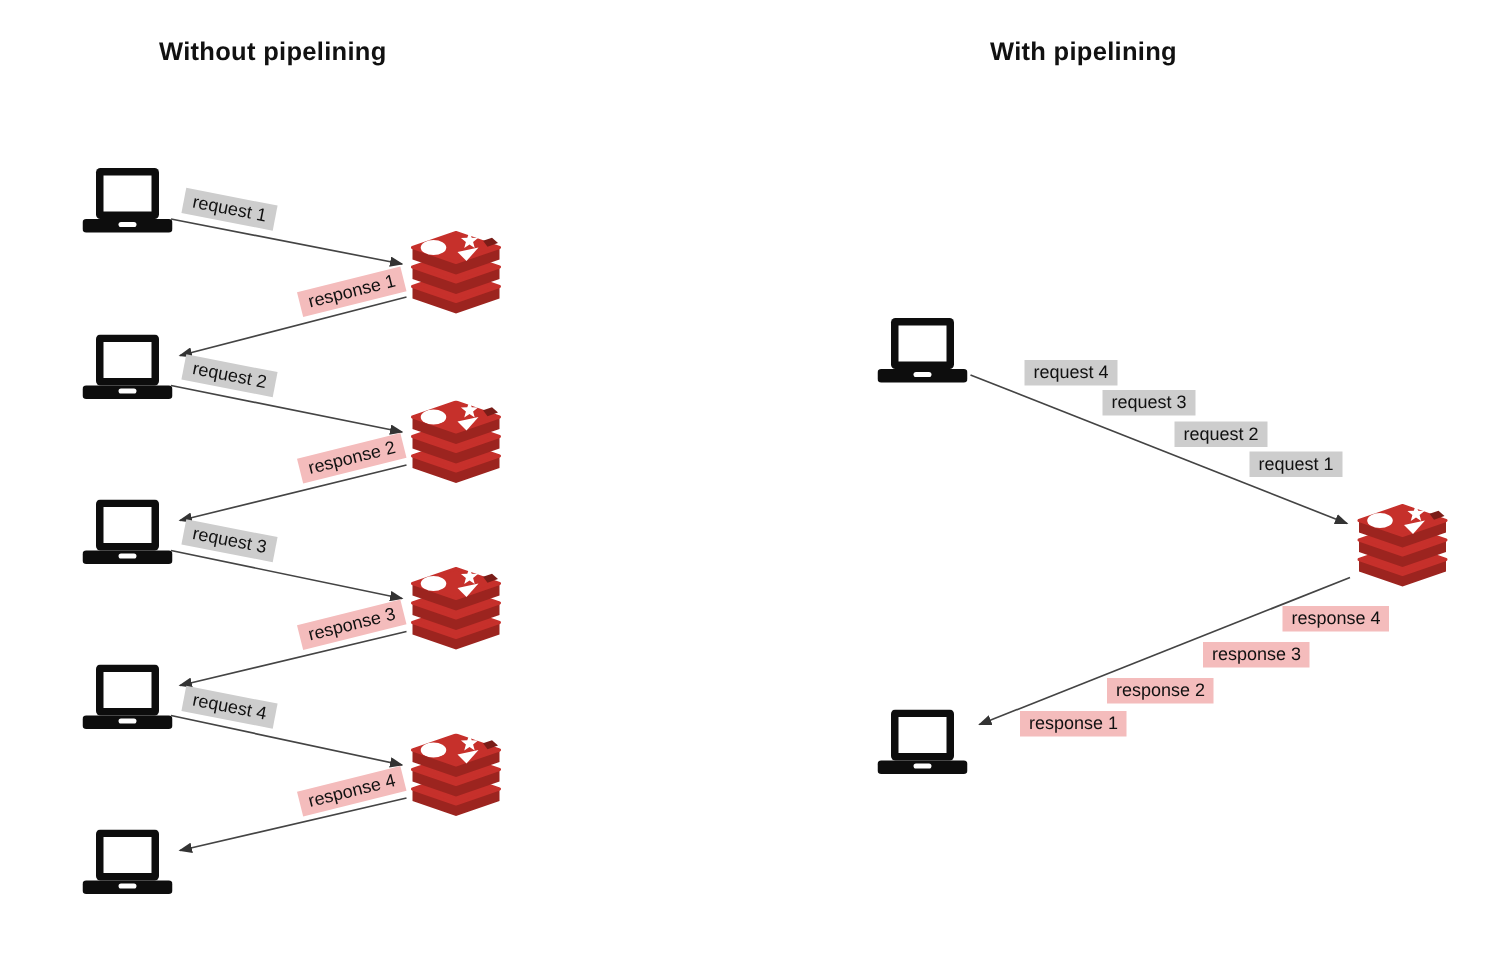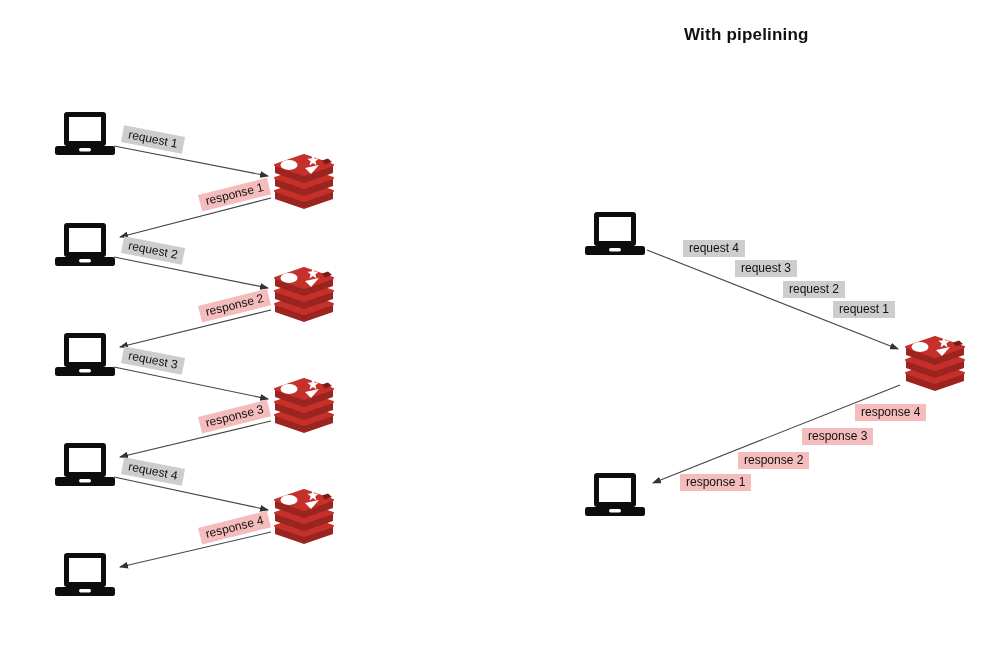--- a/index.html
+++ b/index.html
@@ -79,21 +79,22 @@
       <line x1="271" y1="198" x2="120" y2="237" marker-end="url(#ah)"></line>
       <line x1="271" y1="310" x2="120" y2="347" marker-end="url(#ah)"></line>
       <line x1="271" y1="421" x2="120" y2="457" marker-end="url(#ah)"></line>
       <line x1="271" y1="532" x2="120" y2="567" marker-end="url(#ah)"></line>
 
       <line x1="647" y1="250" x2="898" y2="349" marker-end="url(#ah)"></line>
       <line x1="900" y1="385" x2="653" y2="483" marker-end="url(#ah)"></line>
     </g>
   </svg>
 
-  <div class="title" style="left:684px;top:25px;">With pipelining</div>
+  <div class="title" style="left:106px;top:25px;">Without pipelining</div>
+  <div class="title" style="left:660px;top:25px;">With pipelining</div>
 
   <div class="node" style="left:55px;top:112px;"><svg width="60" height="46">
         <use href="#sym-laptop"></use>
       </svg></div>
   <div class="node" style="left:55px;top:223px;"><svg width="60" height="46">
         <use href="#sym-laptop"></use>
       </svg></div>
   <div class="node" style="left:55px;top:333px;"><svg width="60" height="46">
         <use href="#sym-laptop"></use>
       </svg></div>

